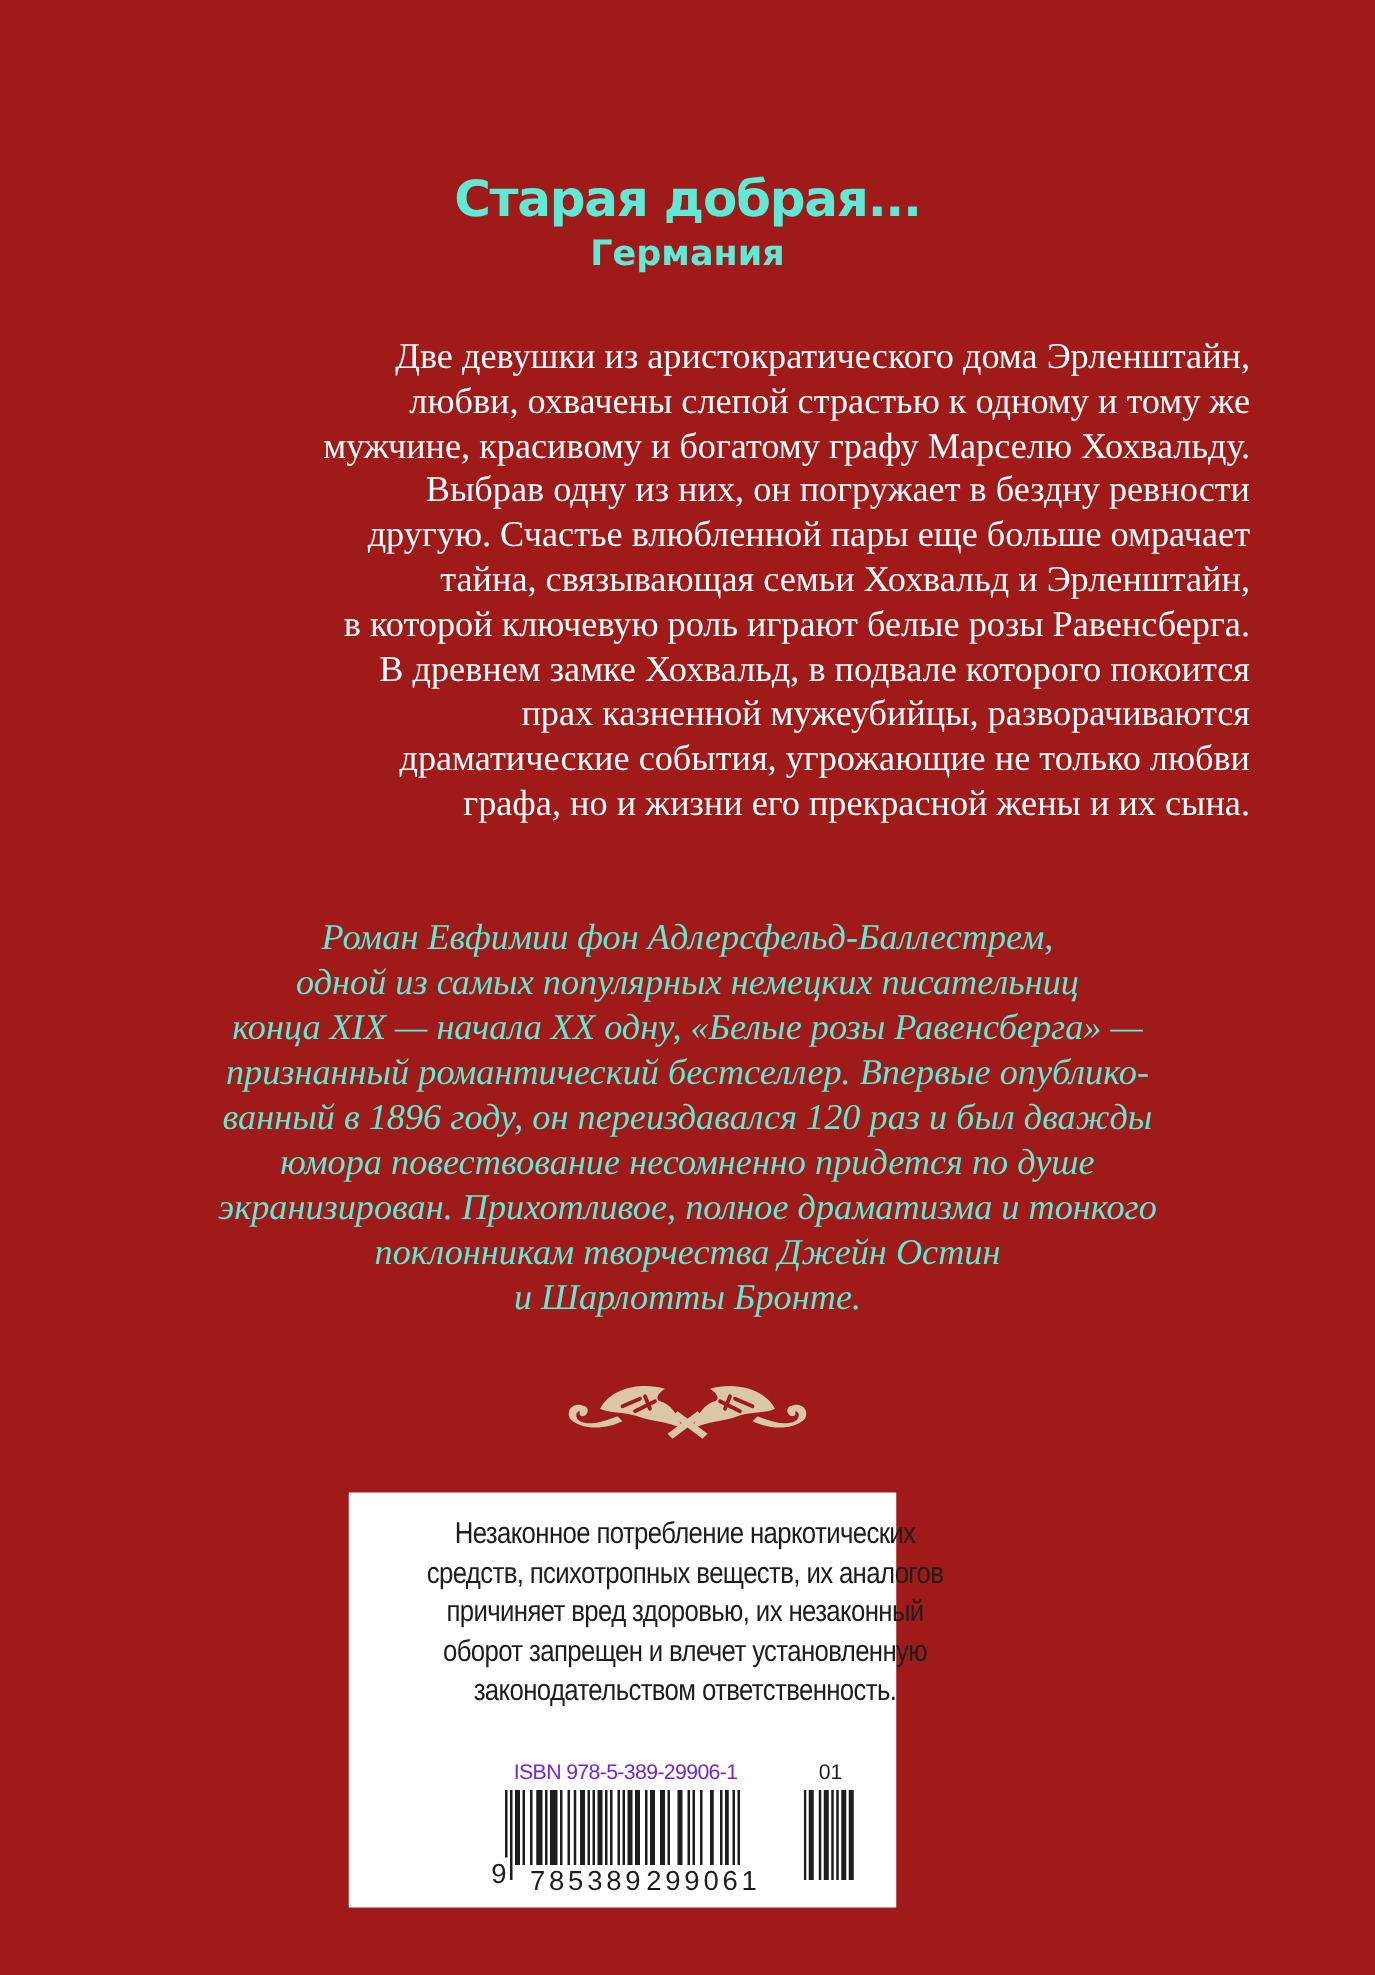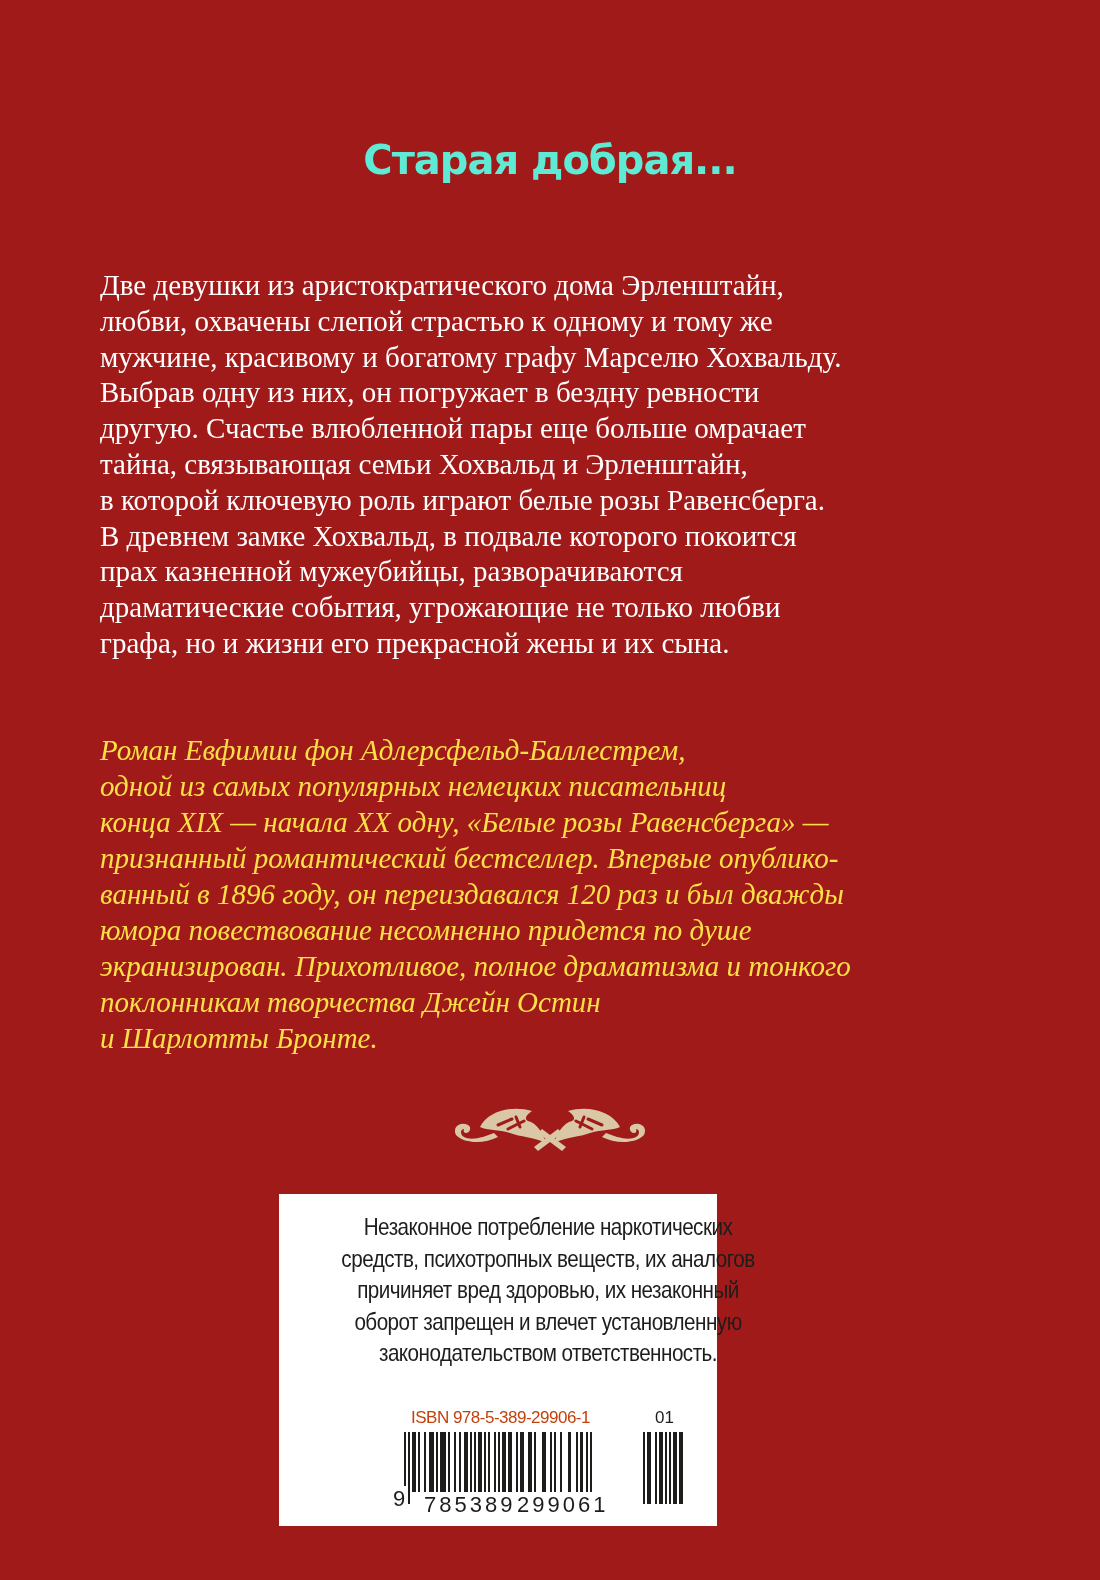--- a/index.html
+++ b/index.html
@@ -11,29 +11,29 @@
   .series-title {
     position:absolute; left:0; width:1100px; top:135px;
     text-align:center; color:#5eead4;
     font-family:"DejaVu Sans", sans-serif;
     font-weight:bold;
   }
   .series-title .line1 { font-size:40px; line-height:50px; letter-spacing:-1px; }
   .series-title .line2 { font-size:28px; line-height:36px; }
   .synopsis {
     position:absolute; left:100px; width:900px; top:268px;
-    text-align:left; color:#ffffff;
+    text-align:right; color:#ffffff;
     font-family:"Liberation Serif", serif;
     font-size:29px; line-height:35.8px;
     margin:0;
   }
   .synopsis span, .about span { display:block; white-space:nowrap; }
   .about {
     position:absolute; left:100px; width:900px; top:732px;
-    color:#fde047;
+    text-align:center; color:#5eead4;
     font-family:"Liberation Serif", serif;
     font-style:italic;
     font-size:29px; line-height:36px;
     margin:0;
   }
   .ornament {
     position:absolute; left:450px; top:1097px; width:200px; height:55px;
   }
   .legal-box {
     position:absolute; left:279px; top:1194px; width:438px; height:332px;
@@ -43,21 +43,21 @@
     position:absolute; left:0; width:538px; top:17px;
     text-align:center; color:#1d1d1b;
     font-family:"Liberation Sans", sans-serif;
     font-size:24px; line-height:31.5px;
     letter-spacing:-0.6px;
     transform:scaleX(0.86); transform-origin:center top;
   }
   .warning span { display:block; white-space:nowrap; }
   .isbn-label {
     position:absolute; left:132px; top:214px;
-    font-family:"Liberation Sans", sans-serif; font-size:17px; color:#c2410c;
+    font-family:"Liberation Sans", sans-serif; font-size:17px; color:#6d28d9;
     letter-spacing:-0.5px;
   }
   .addon-label {
     position:absolute; left:376px; top:214px;
     font-family:"Liberation Sans", sans-serif; font-size:17px; color:#1d1d1b;text-align:right;
   }
   .barcode { position:absolute; left:125px; top:238px; }
   .addon-barcode { position:absolute; left:364px; top:238px; }
   .barcode-digits {
     position:absolute; top:298px;
@@ -67,20 +67,21 @@
   }
   .d-first { left:114px; top:292px; }
   .d-group1 { left:145px; }
   .d-group2 { left:238px; }
 </style>
 </head>
 <body>
 
 <div class="series-title">
   <div class="line1">Старая добрая...</div>
+  <div class="line2">Германия</div>
 </div>
 
 <p class="synopsis">
   <span>Две девушки из аристократического дома Эрленштайн,</span>
   <span>любви, охвачены слепой страстью к одному и тому же</span>
   <span>мужчине, красивому и богатому графу Марселю Хохвальду.</span>
   <span>Выбрав одну из них, он погружает в бездну ревности</span>
   <span>другую. Счастье влюбленной пары еще больше омрачает</span>
   <span>тайна, связывающая семьи Хохвальд и Эрленштайн,</span>
   <span>в которой ключевую роль играют белые розы Равенсберга.</span>

